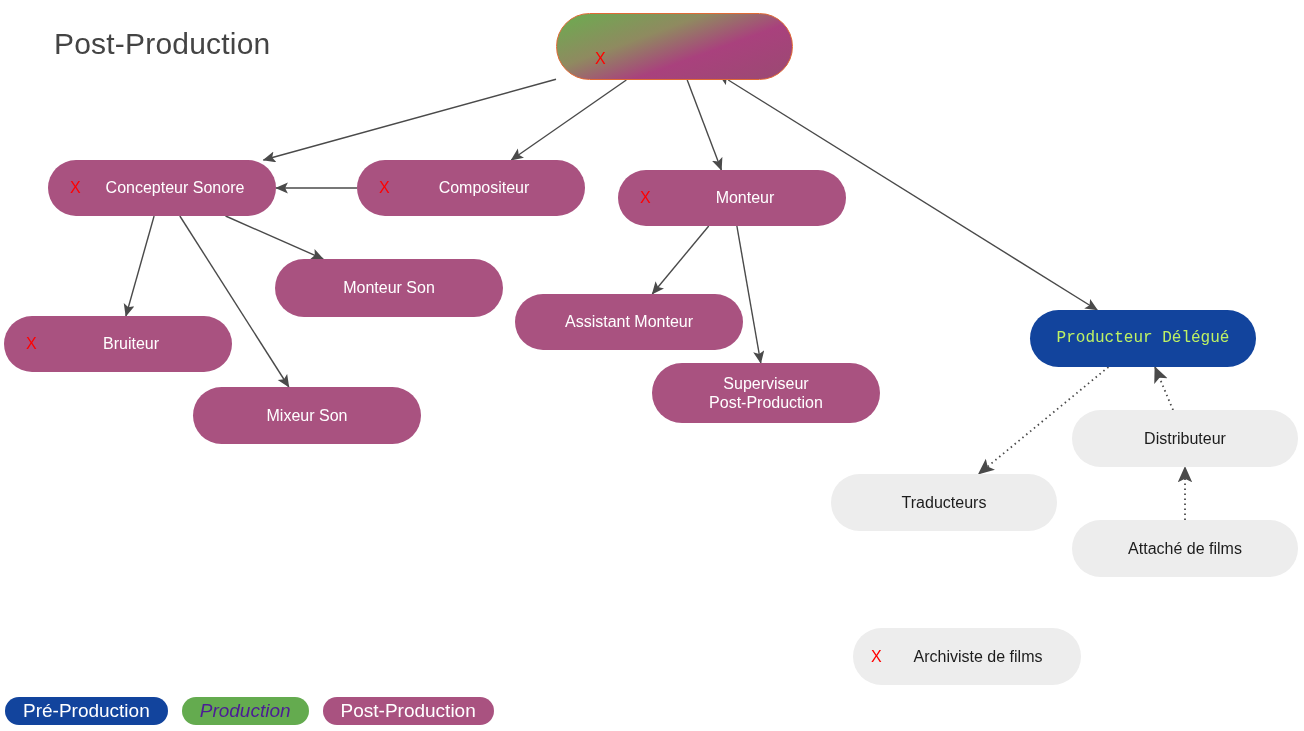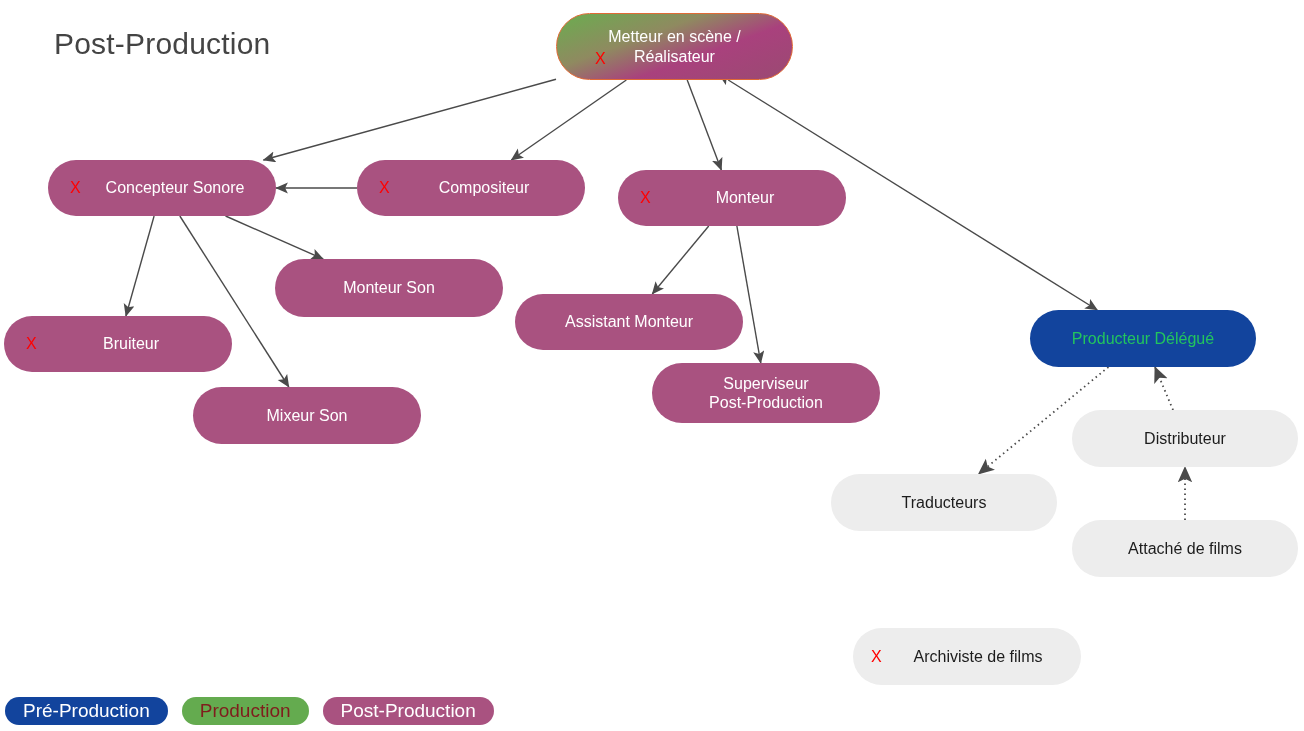--- a/index.html
+++ b/index.html
@@ -49,21 +49,22 @@
   .node .label {
     font-size: 16px;
     white-space: pre-line;
   }
   .node.post {
     background: #a95280;
     color: #ffffff;
   }
   .node.pre {
     background: #12449d;
-    color: #22c55e;
+    color: #bef264;
+    font-family: Liberation Mono, monospace;
   }
   .node.hors {
     background: #ededed;
     color: #1c1c1c;
   }
   .node.root {
     background: linear-gradient(160deg, #6aad4f 0%, #8f8a60 36%, #a9417d 62%, #9a4a72 100%);
     color: #ffffff;
     border: 1.5px solid #e06a36;
   }
@@ -123,22 +124,20 @@
         <line x1="736.8820512820513" y1="226" x2="760.7692307692307" y2="363" stroke="#4a4a4a" stroke-width="1.4" marker-end="url(#arrowEnd)"></line>
         <line x1="1108.4176829268292" y1="367" x2="978.5823170731708" y2="474" stroke="#4a4a4a" stroke-width="1.8" stroke-dasharray="1.5,3.5" marker-end="url(#arrowEnd)"></line>
         <line x1="1173.03" y1="410" x2="1154.97" y2="367" stroke="#4a4a4a" stroke-width="1.8" stroke-dasharray="1.5,3.5" marker-end="url(#arrowEnd)"></line>
         <line x1="1185" y1="520" x2="1185" y2="467" stroke="#4a4a4a" stroke-width="1.8" stroke-dasharray="1.5,3.5" marker-end="url(#arrowEnd)"></line>
       </g>
   </svg>
 
   <div id="nodes-group">
       <div class="node root" style="left: 556px; top: 13px; width: 237px; height: 67px;">
         <span class="xmark" style="left: 38px; top: 35px;">X</span>
-        <span class="label">Metteur en scène /
-Réalisateur</span>
       </div>
       <div class="node post" style="left: 48px; top: 160px; width: 228px; height: 56px;">
         <span class="xmark" style="left: 22px;">X</span>
         <span class="label" style="padding-left: 26px;">Concepteur Sonore</span>
       </div>
       <div class="node post" style="left: 357px; top: 160px; width: 228px; height: 56px;">
         <span class="xmark" style="left: 22px;">X</span>
         <span class="label" style="padding-left: 26px;">Compositeur</span>
       </div>
       <div class="node post" style="left: 618px; top: 170px; width: 228px; height: 56px;">
@@ -175,17 +174,17 @@
         <span class="label">Attaché de films</span>
       </div>
       <div class="node hors" style="left: 853px; top: 628px; width: 228px; height: 57px;">
         <span class="xmark" style="left: 18px;">X</span>
         <span class="label" style="padding-left: 22px;">Archiviste de films</span>
       </div>
     </div>
 
   <div class="legend" id="legend-group">
       <div class="legend-chip" style="background: rgb(18, 68, 157); color: rgb(255, 255, 255);">Pré-Production</div>
-      <div class="legend-chip" style="background: rgb(100, 171, 79); color: #7f1d1d;">Production</div>
+      <div class="legend-chip" style="background: rgb(100, 171, 79); color: #4c1d95; font-style: italic;">Production</div>
       <div class="legend-chip" style="background: rgb(169, 82, 128); color: rgb(255, 255, 255);">Post-Production</div>
     </div>
 
 </div>
 
 </body></html>

